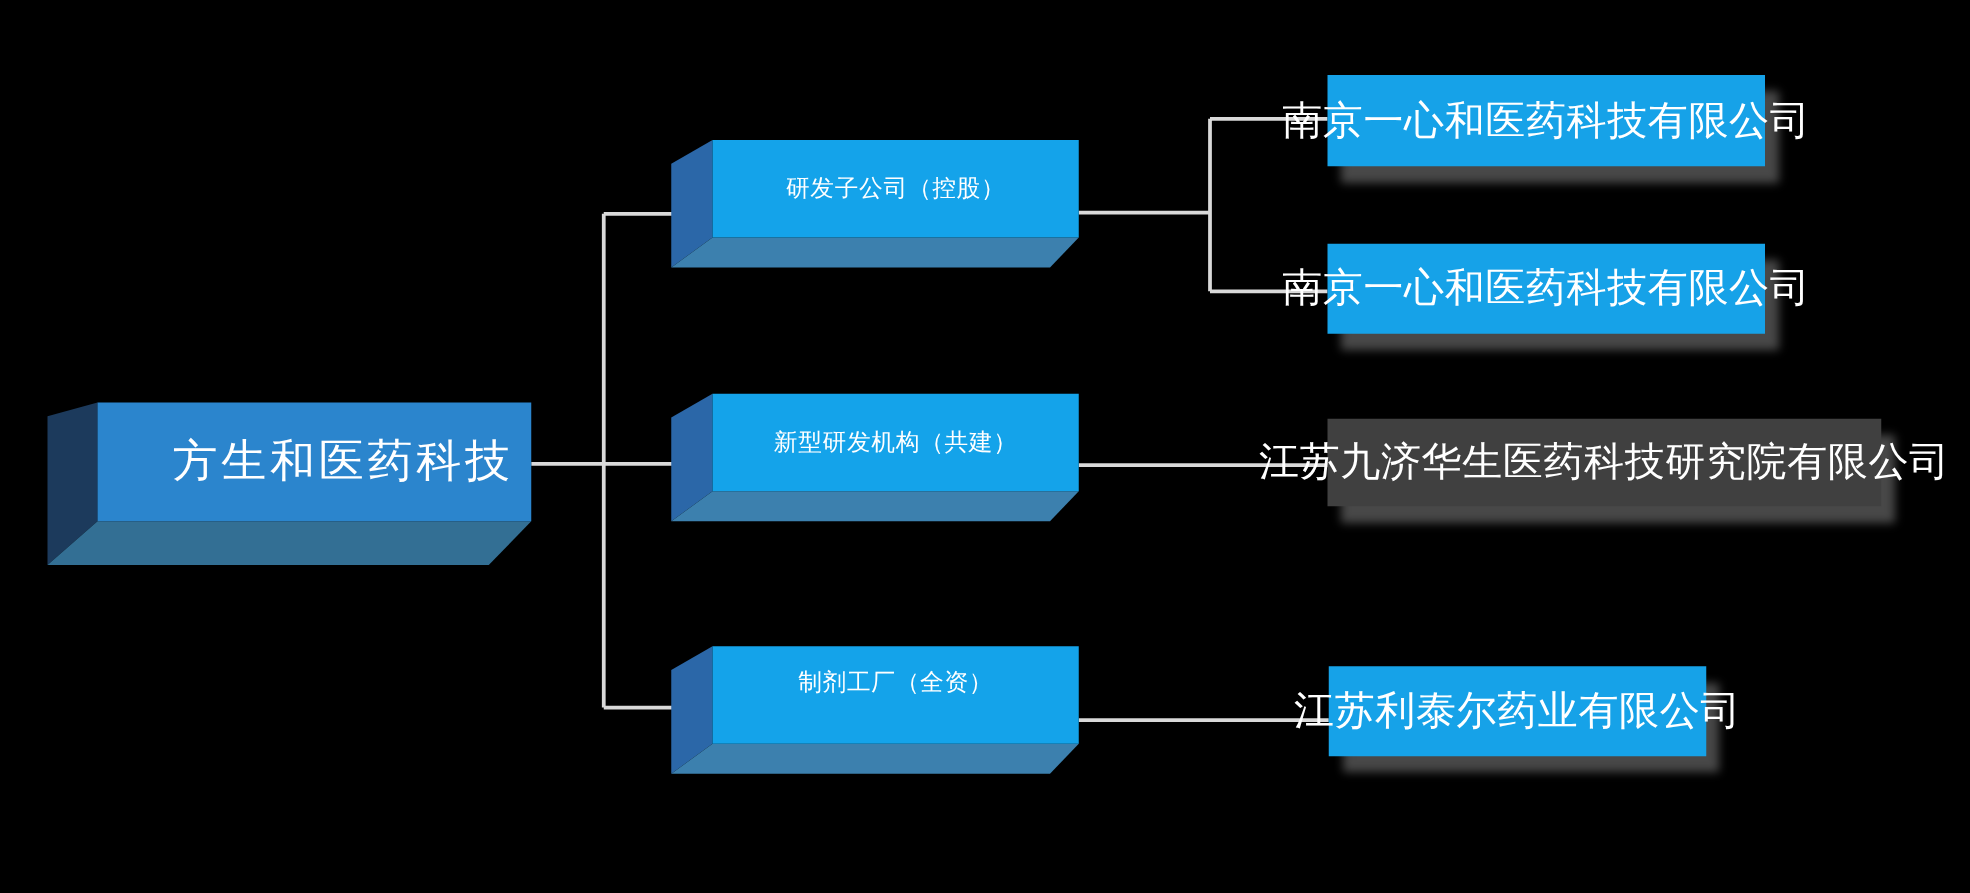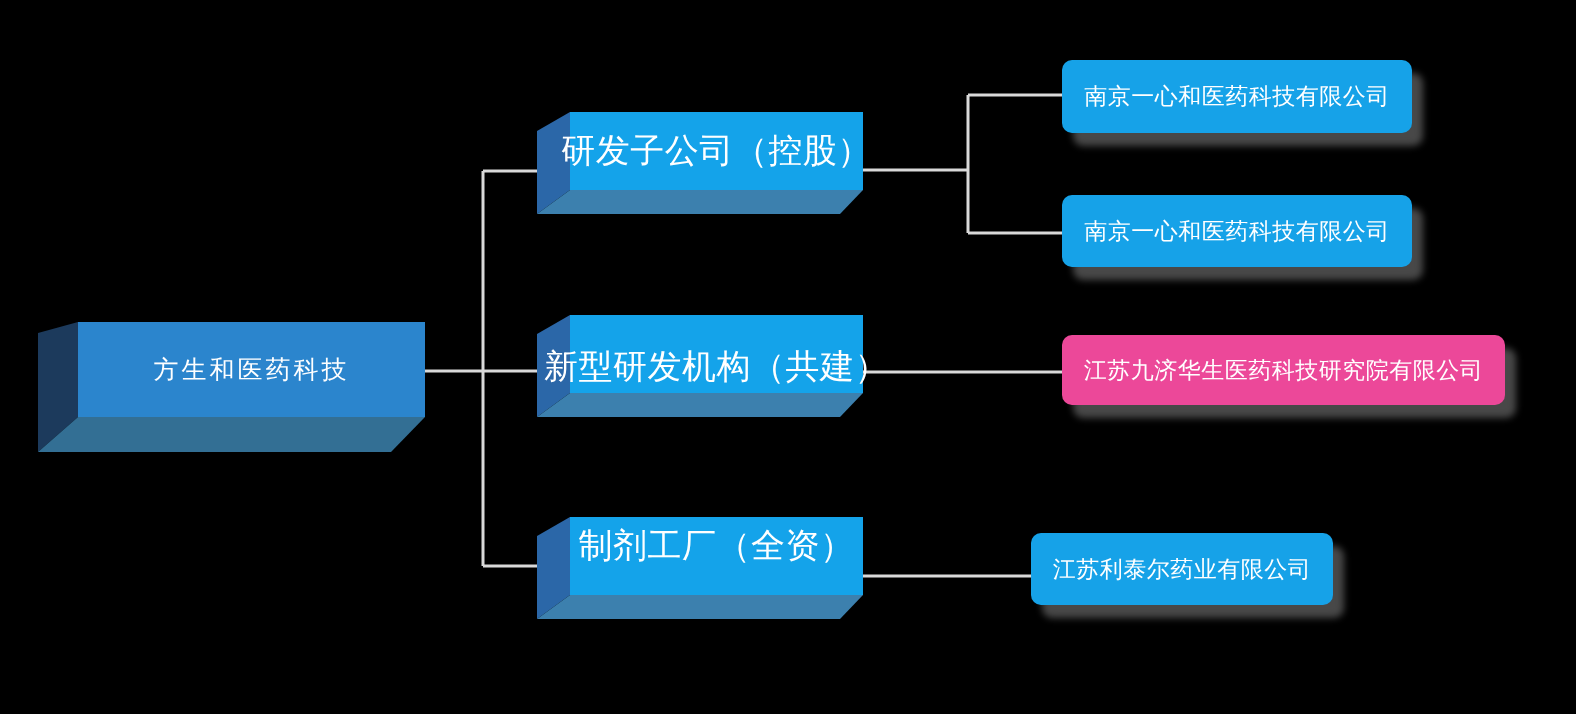--- a/index.html
+++ b/index.html
@@ -15,34 +15,33 @@
   .node-label {
     position: absolute;
     display: flex;
     align-items: center;
     justify-content: center;
     color: #fff;
     text-align: center;
     white-space: nowrap;
     pointer-events: none;
   }
-  .root-label   { font-size: 25px; letter-spacing: 3px; }
-  .branch-label { font-size: 34px; letter-spacing: 0.5px; }
+  .root-label   { font-size: 36px; letter-spacing: 3px; padding-left: 23px; }
+  .branch-label { font-size: 19px; letter-spacing: 0.5px; }
   .leaf-node {
     position: absolute;
     display: flex;
     align-items: center;
     justify-content: center;
     color: #fff;
-    font-size: 23px;
+    font-size: 32px;
     letter-spacing: 0.5px;
     white-space: nowrap;
     background: #16a2e8;
     box-shadow: 11px 13px 7px #484848;
-    border-radius: 10px;
   }
 </style>
 </head>
 <body>
 
 <div id="canvas" style="background: rgb(0, 0, 0);">
 
   <svg id="diagram-svg" width="1576" height="714" viewBox="0 0 1576 714">
 
     <path d="M483 171 V566 M483 171 H545 M425 371 H545 M483 566 H545" fill="none" stroke-width="3" stroke="#d9d9d9"></path>
@@ -72,25 +71,25 @@
       <polygon points="570,517 570,595 537,619 537,536" fill="#2b67a8"></polygon>
       <polygon points="570,595 863,595 840,619 537,619" fill="#3c80ae"></polygon>
       <polygon points="570,517 863,517 863,595 570,595" fill="#14a3ea"></polygon>
     </g>
   </svg>
 
   <div class="node-label root-label" style="left:78px; top:322px; width:347px; height:95px;">方生和医药科技</div>
 
   <div class="node-label branch-label" style="left:570px; top:112px; width:293px; height:78px;">研发子公司（控股）</div>
 
-  <div class="node-label branch-label" style="left:570px; top:328px; width:293px; height:78px;">新型研发机构（共建）</div>
+  <div class="node-label branch-label" style="left:570px; top:315px; width:293px; height:78px;">新型研发机构（共建）</div>
 
   <div class="node-label branch-label" style="left:570px; top:517px; width:293px; height:58px;">制剂工厂（全资）</div>
 
   <div class="leaf-node" style="left: 1062px; top: 60px; width: 350px; height: 73px; background: rgb(22, 162, 232);">南京一心和医药科技有限公司</div>
 
   <div class="leaf-node" style="left: 1062px; top: 195px; width: 350px; height: 72px; background: rgb(22, 162, 232);">南京一心和医药科技有限公司</div>
 
-  <div class="leaf-node" style="left: 1062px; top: 335px; width: 443px; height: 70px; background: #ec4899;">江苏九济华生医药科技研究院有限公司</div>
+  <div class="leaf-node" style="left: 1062px; top: 335px; width: 443px; height: 70px; background: #404040;">江苏九济华生医药科技研究院有限公司</div>
 
-  <div class="leaf-node" style="left: 1031px; top: 533px; width: 302px; height: 72px; background: rgb(22, 162, 232);">江苏利泰尔药业有限公司</div>
+  <div class="leaf-node" style="left: 1063px; top: 533px; width: 302px; height: 72px; background: rgb(22, 162, 232);">江苏利泰尔药业有限公司</div>
 
 </div>
 
 </body></html>

